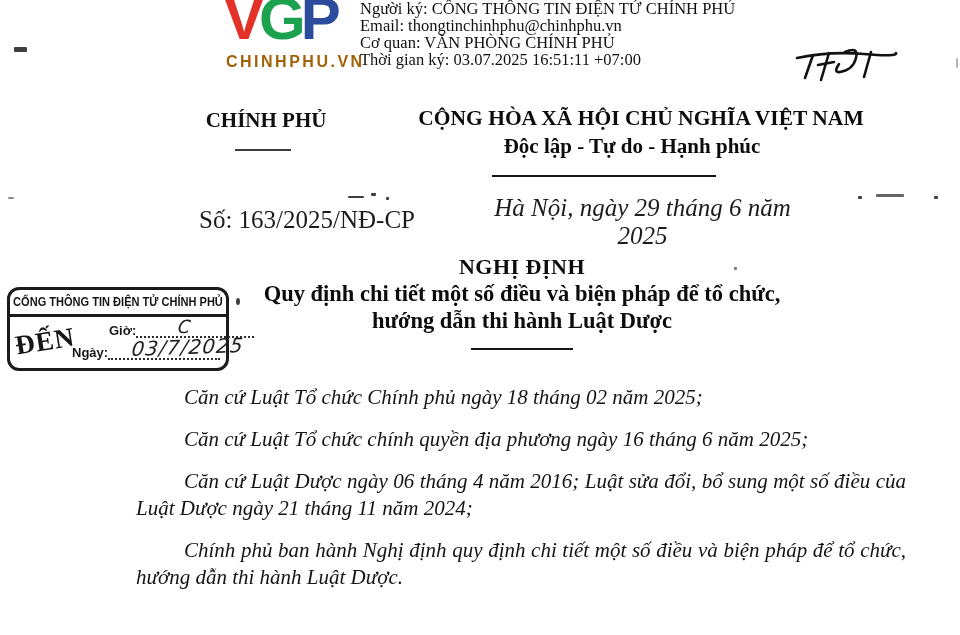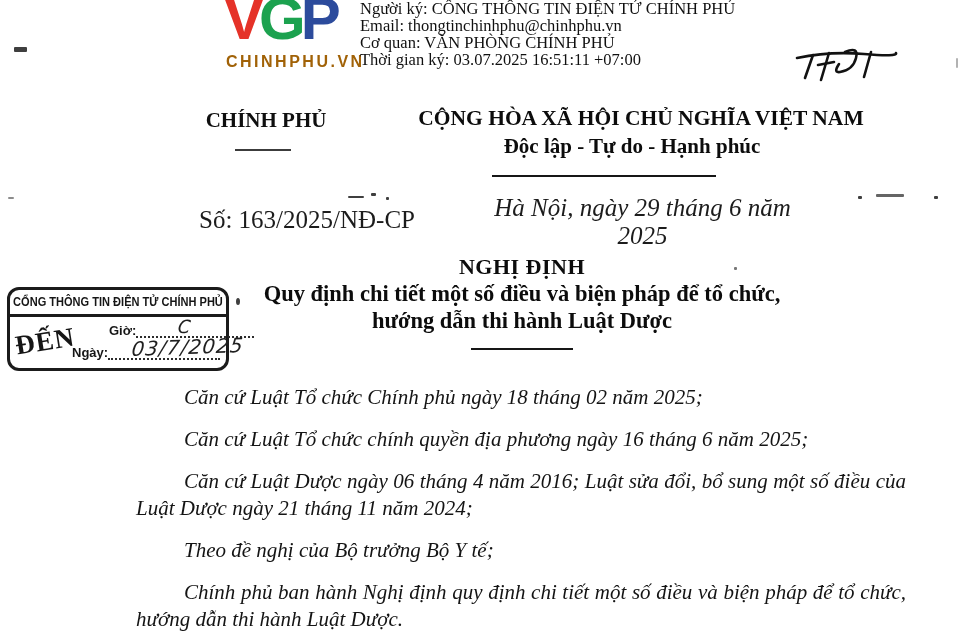--- a/index.html
+++ b/index.html
@@ -124,21 +124,20 @@
       <div class="stamp-row row-ngay">
         <span>Ngày:</span><span class="dotline dot-ngay"><span class="hand hand-ngay">03/7/2025</span></span>
       </div>
     </div>
   </div>
 
   <div class="body-text">
     <p>Căn cứ Luật Tổ chức Chính phủ ngày 18 tháng 02 năm 2025;</p>
     <p>Căn cứ Luật Tổ chức chính quyền địa phương ngày 16 tháng 6 năm 2025;</p>
     <p>Căn cứ Luật Dược ngày 06 tháng 4 năm 2016; Luật sửa đổi, bổ sung một số điều của Luật Dược ngày 21 tháng 11 năm 2024;</p>
-    <p>Theo đề nghị của Bộ trưởng Bộ Y tế;</p>
     <p>Chính phủ ban hành Nghị định quy định chi tiết một số điều và biện pháp để tổ chức, hướng dẫn thi hành Luật Dược.</p>
   </div>
 
   <div class="art" style="left:348px;top:196px;width:16px;height:2px;"></div>
   <div class="art" style="left:371px;top:193px;width:5px;height:3px;"></div>
   <div class="art" style="left:386px;top:197px;width:3px;height:3px;"></div>
   <div class="art" style="left:858px;top:196px;width:4px;height:3px;"></div>
   <div class="art" style="left:876px;top:194px;width:28px;height:3px;opacity:.8;"></div>
   <div class="art" style="left:934px;top:196px;width:4px;height:3px;"></div>
   <div class="art" style="left:14px;top:47px;width:13px;height:5px;"></div>

